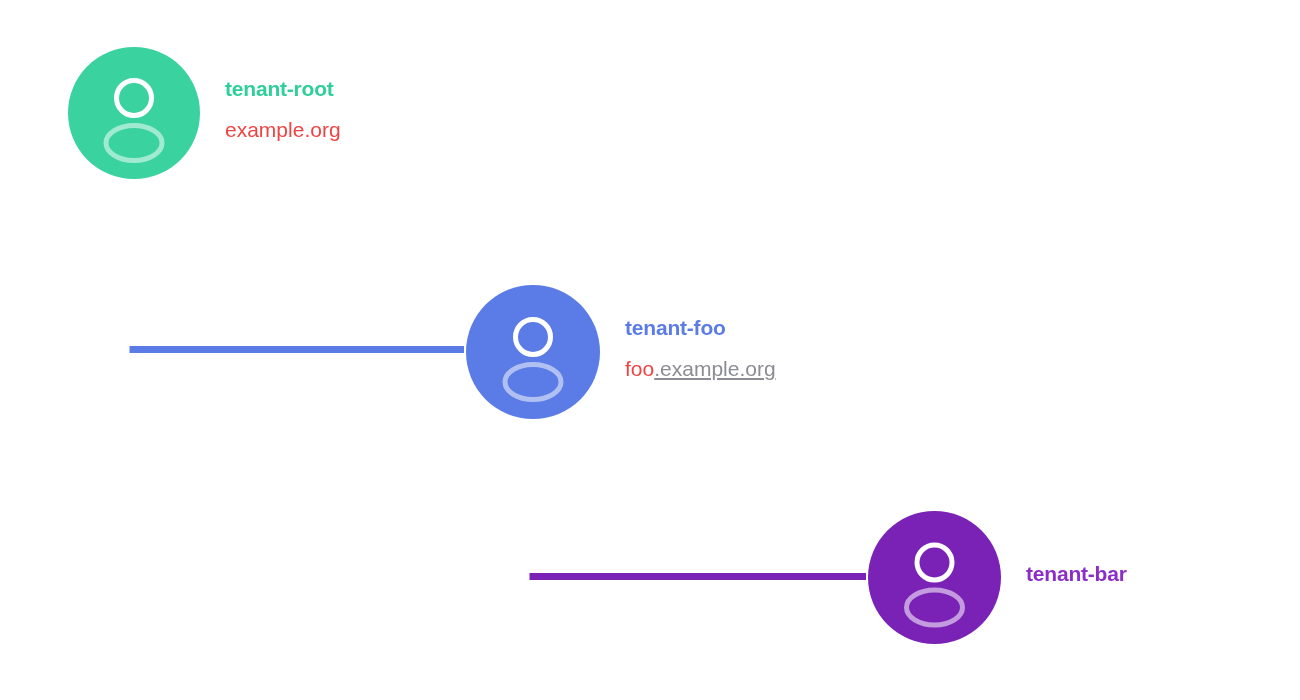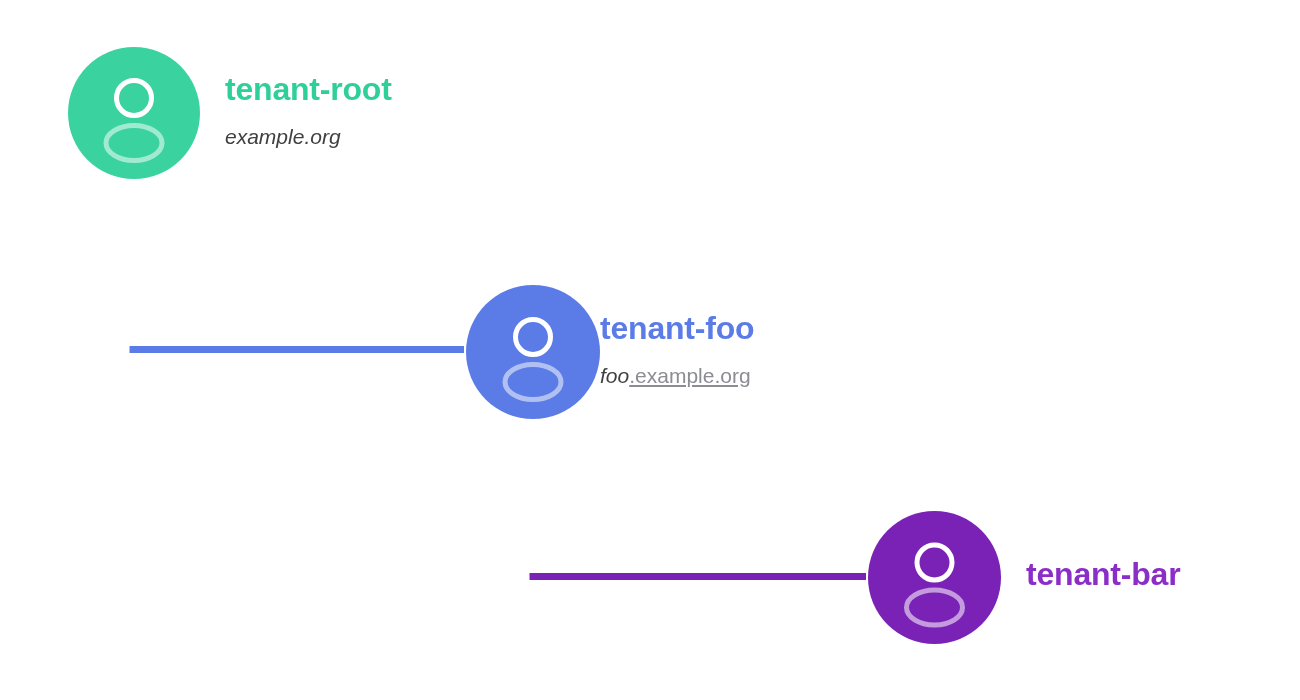--- a/index.html
+++ b/index.html
@@ -42,52 +42,51 @@
     width: 100%;
     height: 100%;
   }
   .label-block {
     display: flex;
     flex-direction: column;
     justify-content: center;
   }
   .node-title {
     font-weight: bold;
-    font-size: 32px;
+    font-size: 21px;
     line-height: 1.15;
     letter-spacing: -0.2px;
     white-space: nowrap;
   }
   .node-domain {
     font-size: 21px;
     line-height: 1.2;
     margin-top: 16px;
     white-space: nowrap;
     color: #8c8c94;
   }
   .domain-head {
-    color: #404040;
-    font-style: italic;
+    color: #ef4444;
   }
   .domain-tail {
     color: #8c8c94;
     text-decoration: underline;
   }
 
   
   #node-root   { left: 68px;  top: 47px;  }
   #node-foo    { left: 466px; top: 285px; }
   #node-bar    { left: 868px; top: 511px; }
 
   #node-root .avatar { width: 132px; height: 132px; }
   #node-foo  .avatar { width: 134px; height: 134px; }
   #node-bar  .avatar { width: 133px; height: 133px; }
 
   #node-root .label-block { margin-left: 25px; margin-top: -6px; }
-  #node-foo  .label-block { margin-top: -6px; justify-content: flex-end; }
+  #node-foo  .label-block { margin-left: 25px; margin-top: -6px; justify-content: flex-end; }
   #node-bar  .label-block { margin-left: 25px; margin-top: -6px; }
 </style>
 </head>
 <body>
 
 <div id="canvas">
 
   <svg id="connectors" viewBox="0 0 1300 700" width="1300" height="700" xmlns="http://www.w3.org/2000/svg">
     <defs>
       <linearGradient id="grad-root-foo" x1="0" y1="0" x2="0" y2="1">

